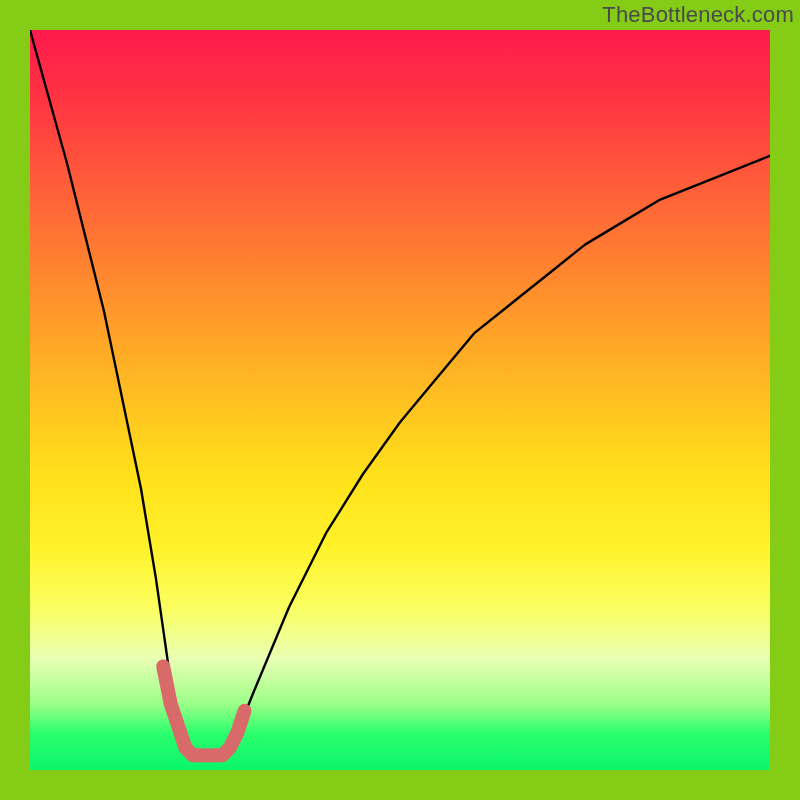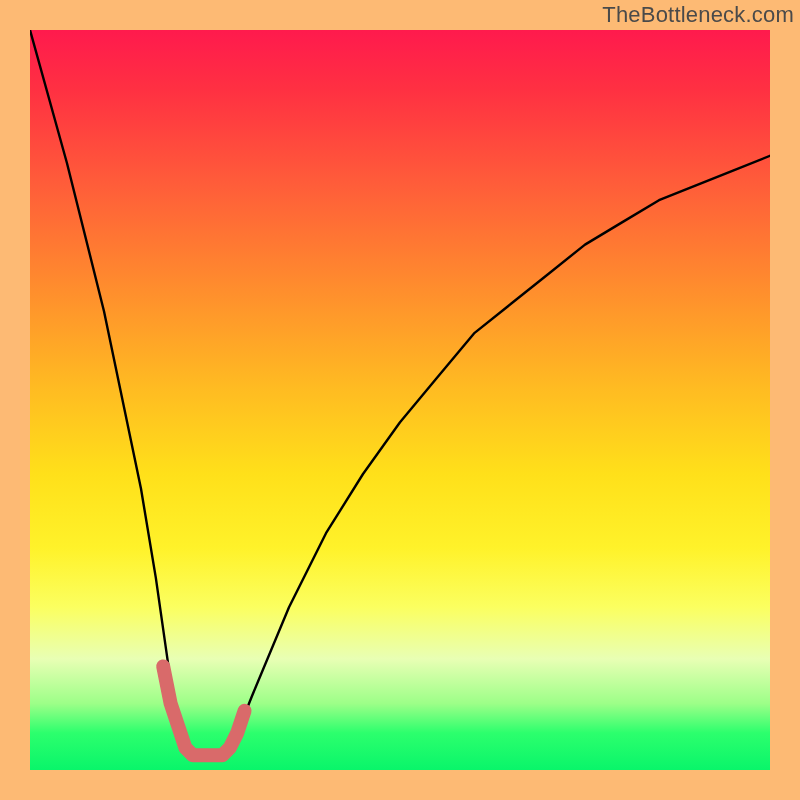--- a/index.html
+++ b/index.html
@@ -1,16 +1,16 @@
 <!DOCTYPE html>
 <html><head>
 <meta charset="utf-8">
 <style>
   html,body{margin:0;padding:0;width:800px;height:800px;background:#000;overflow:hidden;font-family:Arial,Helvetica,sans-serif}
-  .frame{position:absolute;left:0;top:0;width:800px;height:800px;background:#fdba74}
+  .frame{position:absolute;left:0;top:0;width:800px;height:800px;background:#84cc16}
   .plot{position:absolute;left:30px;top:30px;width:740px;height:740px;overflow:hidden}
   .grad{position:absolute;left:0;top:0;width:100%;height:100%;
     background:linear-gradient(to bottom,
       #ff1a4d 0%,
       #ff3042 8%,
       #ff5a3a 20%,
       #ff8a2e 34%,
       #ffba22 48%,
       #ffe01a 60%,
       #fff22a 70%,

